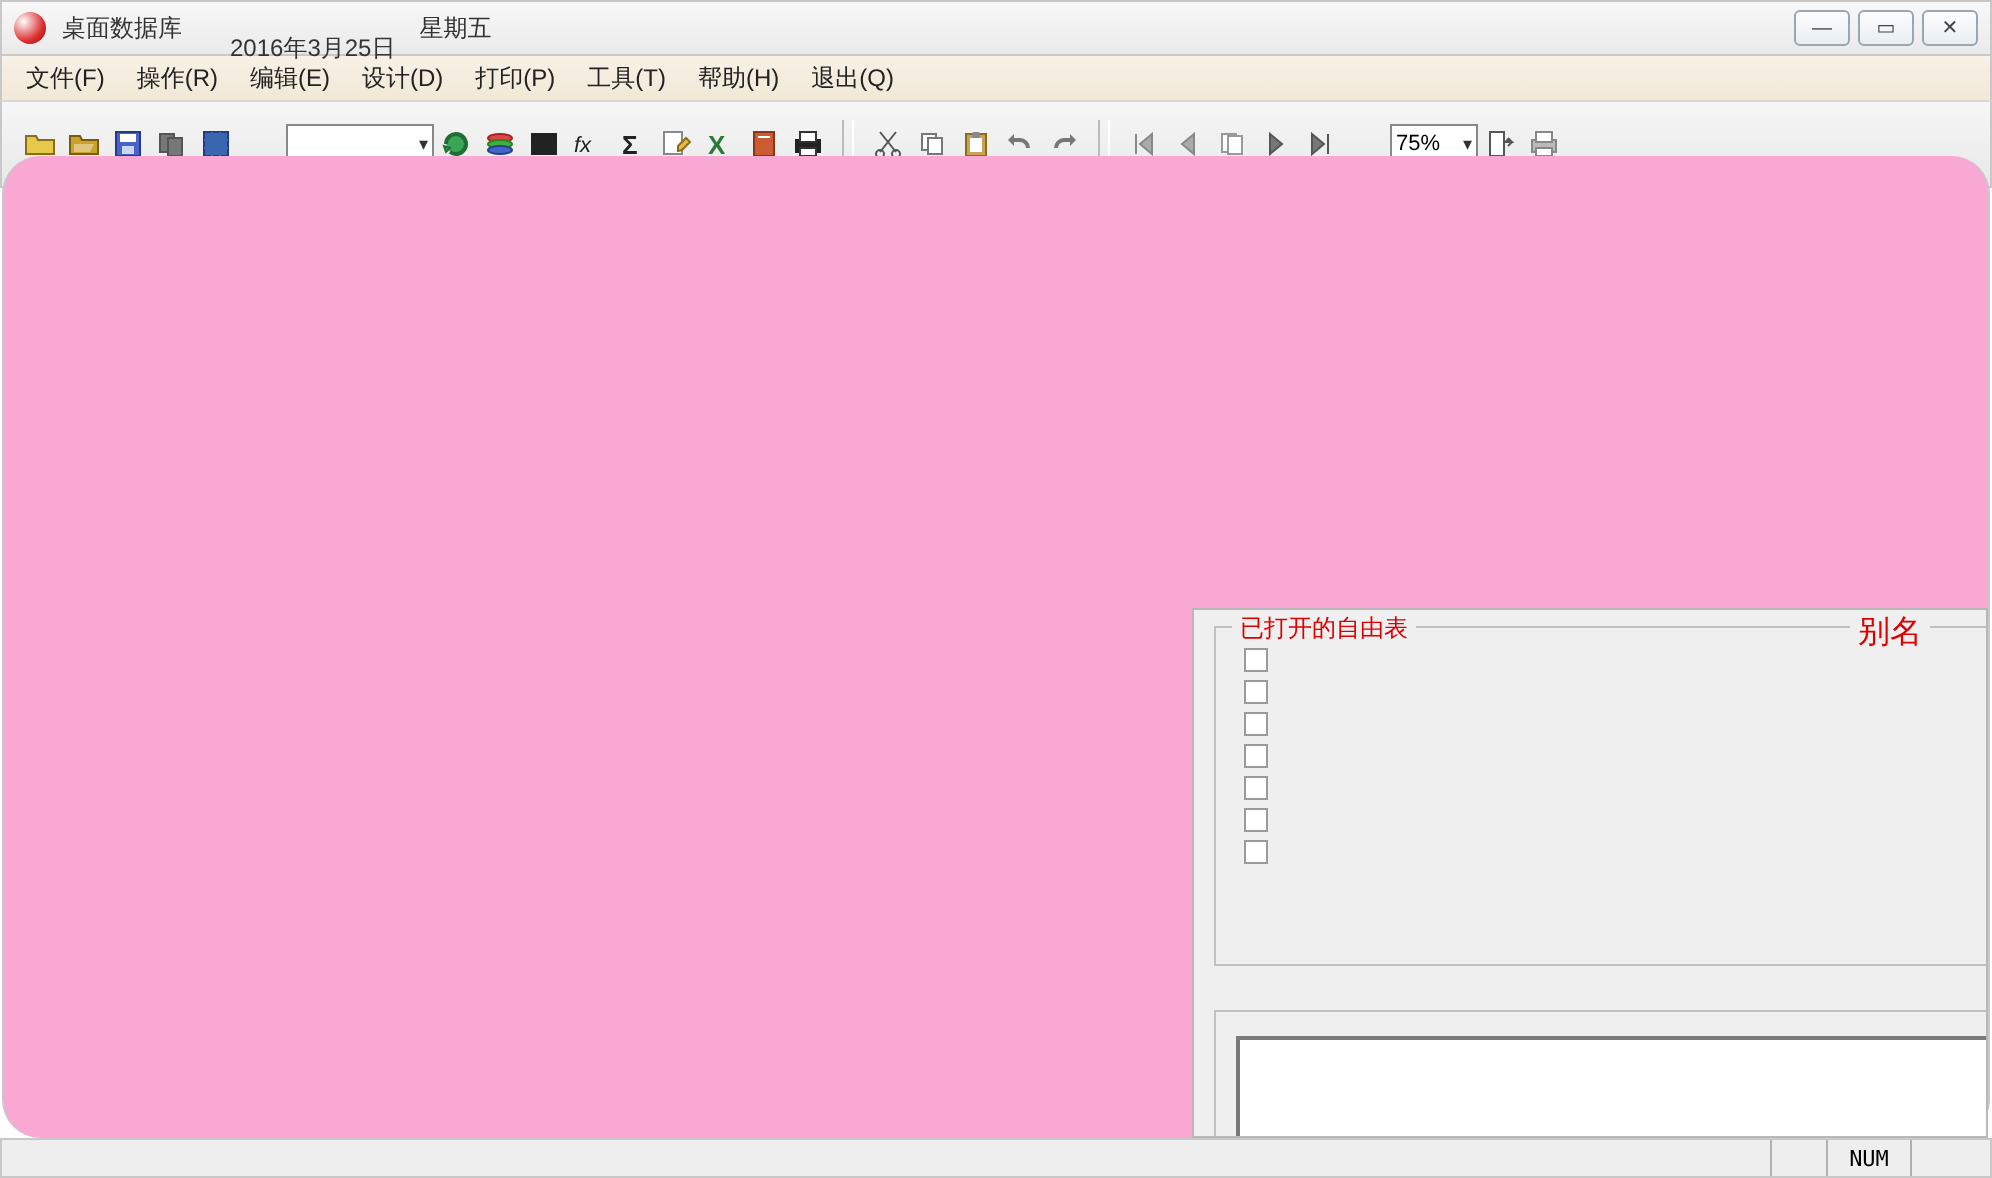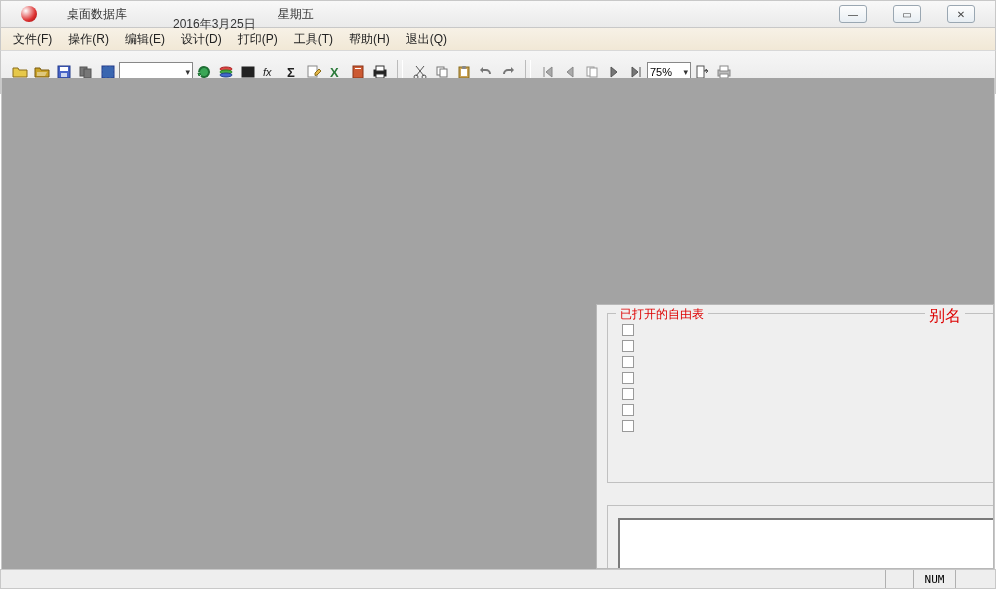--- a/index.html
+++ b/index.html
@@ -1,40 +1,40 @@
 <!DOCTYPE html>
 <html><head>
 <meta charset="utf-8">
 <style>
 * { box-sizing: border-box; margin: 0; padding: 0; }
 body { font-family: "Microsoft YaHei", SimSun, sans-serif; font-size: 12px; background: #fff; width: 996px; height: 589px; overflow: hidden; position: relative; }
 
-.titlebar { height: 28px; background: linear-gradient(#f8f8f8,#eaeaea); border: 1px solid #c8c8c8; display: flex; align-items: center; padding: 0 20px; color: #333; gap: 22px; }
+.titlebar { height: 28px; background: linear-gradient(#f8f8f8,#eaeaea); border: 1px solid #c8c8c8; display: flex; align-items: center; padding: 0 6px; color: #333; }
 .titlebar .app-icon { width: 16px; height: 16px; border-radius: 50%; background: radial-gradient(circle at 30% 30%, #fff, #d33 60%, #900); margin-right: 8px; }
 .titlebar .title-text { color: #333; }
 .titlebar .date-text { margin-left: 24px; margin-top: 20px; }
-.titlebar .dow-text { margin-left: 0; }
+.titlebar .dow-text { margin-left: 12px; }
 .titlebar .spacer { flex: 1; }
 .winbtn { width: 28px; height: 18px; border: 1px solid #9aa7b2; border-radius: 3px; margin-left: 4px; background: linear-gradient(#fdfdfd,#e8eef3); display: flex; align-items: center; justify-content: center; font-size: 10px; color: #444; cursor: default; }
 
 .menubar { height: 22px; background: linear-gradient(#f7f1e6,#f1e8d6); border-left:1px solid #c8c8c8; border-right:1px solid #c8c8c8; display: flex; align-items: center; padding: 0 4px; color: #222; text-align: center; }
 .menubar .mitem { padding: 2px 8px; cursor: default; }
 
 .toolbar { height: 44px; background: linear-gradient(#f6f6f6,#e8e8e8); border: 1px solid #c8c8c8; border-top: 1px solid #d8d8d8; display: flex; align-items: center; padding: 0 4px; gap: 0; }
 .tb-group { display: flex; align-items: center; padding: 0 4px; height: 100%; }
 .tb-sep { width: 6px; height: 24px; border-left: 1px solid #bbb; border-right: 1px solid #fff; margin: 0 2px; }
 .tbtn { width: 22px; height: 22px; display: flex; align-items: center; justify-content: center; cursor: default; border: 1px solid transparent; }
 .tbtn svg { width: 16px; height: 16px; }
 .tsel { height: 20px; border: 1px solid #888; background: #fff; font-size: 11px; padding: 0 14px 0 2px; appearance: none; position: relative; }
-.sel-wrap { position: relative; display: inline-flex; align-items: center; }
+.sel-wrap { position: relative; display: inline-flex; align-items: center; margin-left: 24px; }
 .sel-wrap::after { content: "▾"; position: absolute; right: 3px; font-size: 9px; color: #333; pointer-events: none; }
 .long-sel { width: 74px; }
 .zoom-sel { width: 44px; }
 
-.workspace { position: absolute; left:1px; right:1px; top:78px; bottom:20px; background:#a3a3a3; border-left:1px solid #c8c8c8; border-right:1px solid #c8c8c8; }
+.workspace { position: absolute; left:1px; right:1px; top:78px; bottom:20px; background:#f9a8d4; border-left:1px solid #c8c8c8; border-right:1px solid #c8c8c8;border-radius:19px; }
 
 .panel { position: absolute; right: 0; top: 226px; width: 398px; bottom: 0; background: #efefef; border: 1px solid #b8b8b8; }
 .fieldset1 { position: absolute; left: 10px; right: 0; top: 8px; height: 170px; border: 1px solid #c0c0c0; border-right: none; }
 .fieldset1 .legend-left { position: absolute; top: -8px; left: 8px; background: #efefef; padding: 0 4px; color: #d00; font-size: 12px; }
 .fieldset1 .legend-right { position: absolute; top: -8px; right: 28px; background: #efefef; padding: 0 4px; color: #d00; font-size: 16px; }
 .chk-col { position: absolute; left: 14px; top: 10px; display: flex; flex-direction: column; gap: 4px; }
 .chk { width: 12px; height: 12px; border: 1px solid #9a9a9a; background: #fff; }
 
 .fieldset2 { position: absolute; left: 10px; right: 0; top: 200px; bottom: 0; border: 1px solid #c0c0c0; border-right: none; border-bottom: none; }
 .bigbox { position: absolute; left: 10px; top: 12px; right: 0; bottom: 0; border: 2px solid #7a7a7a; border-right: none; border-bottom: none; background: #fff; }

